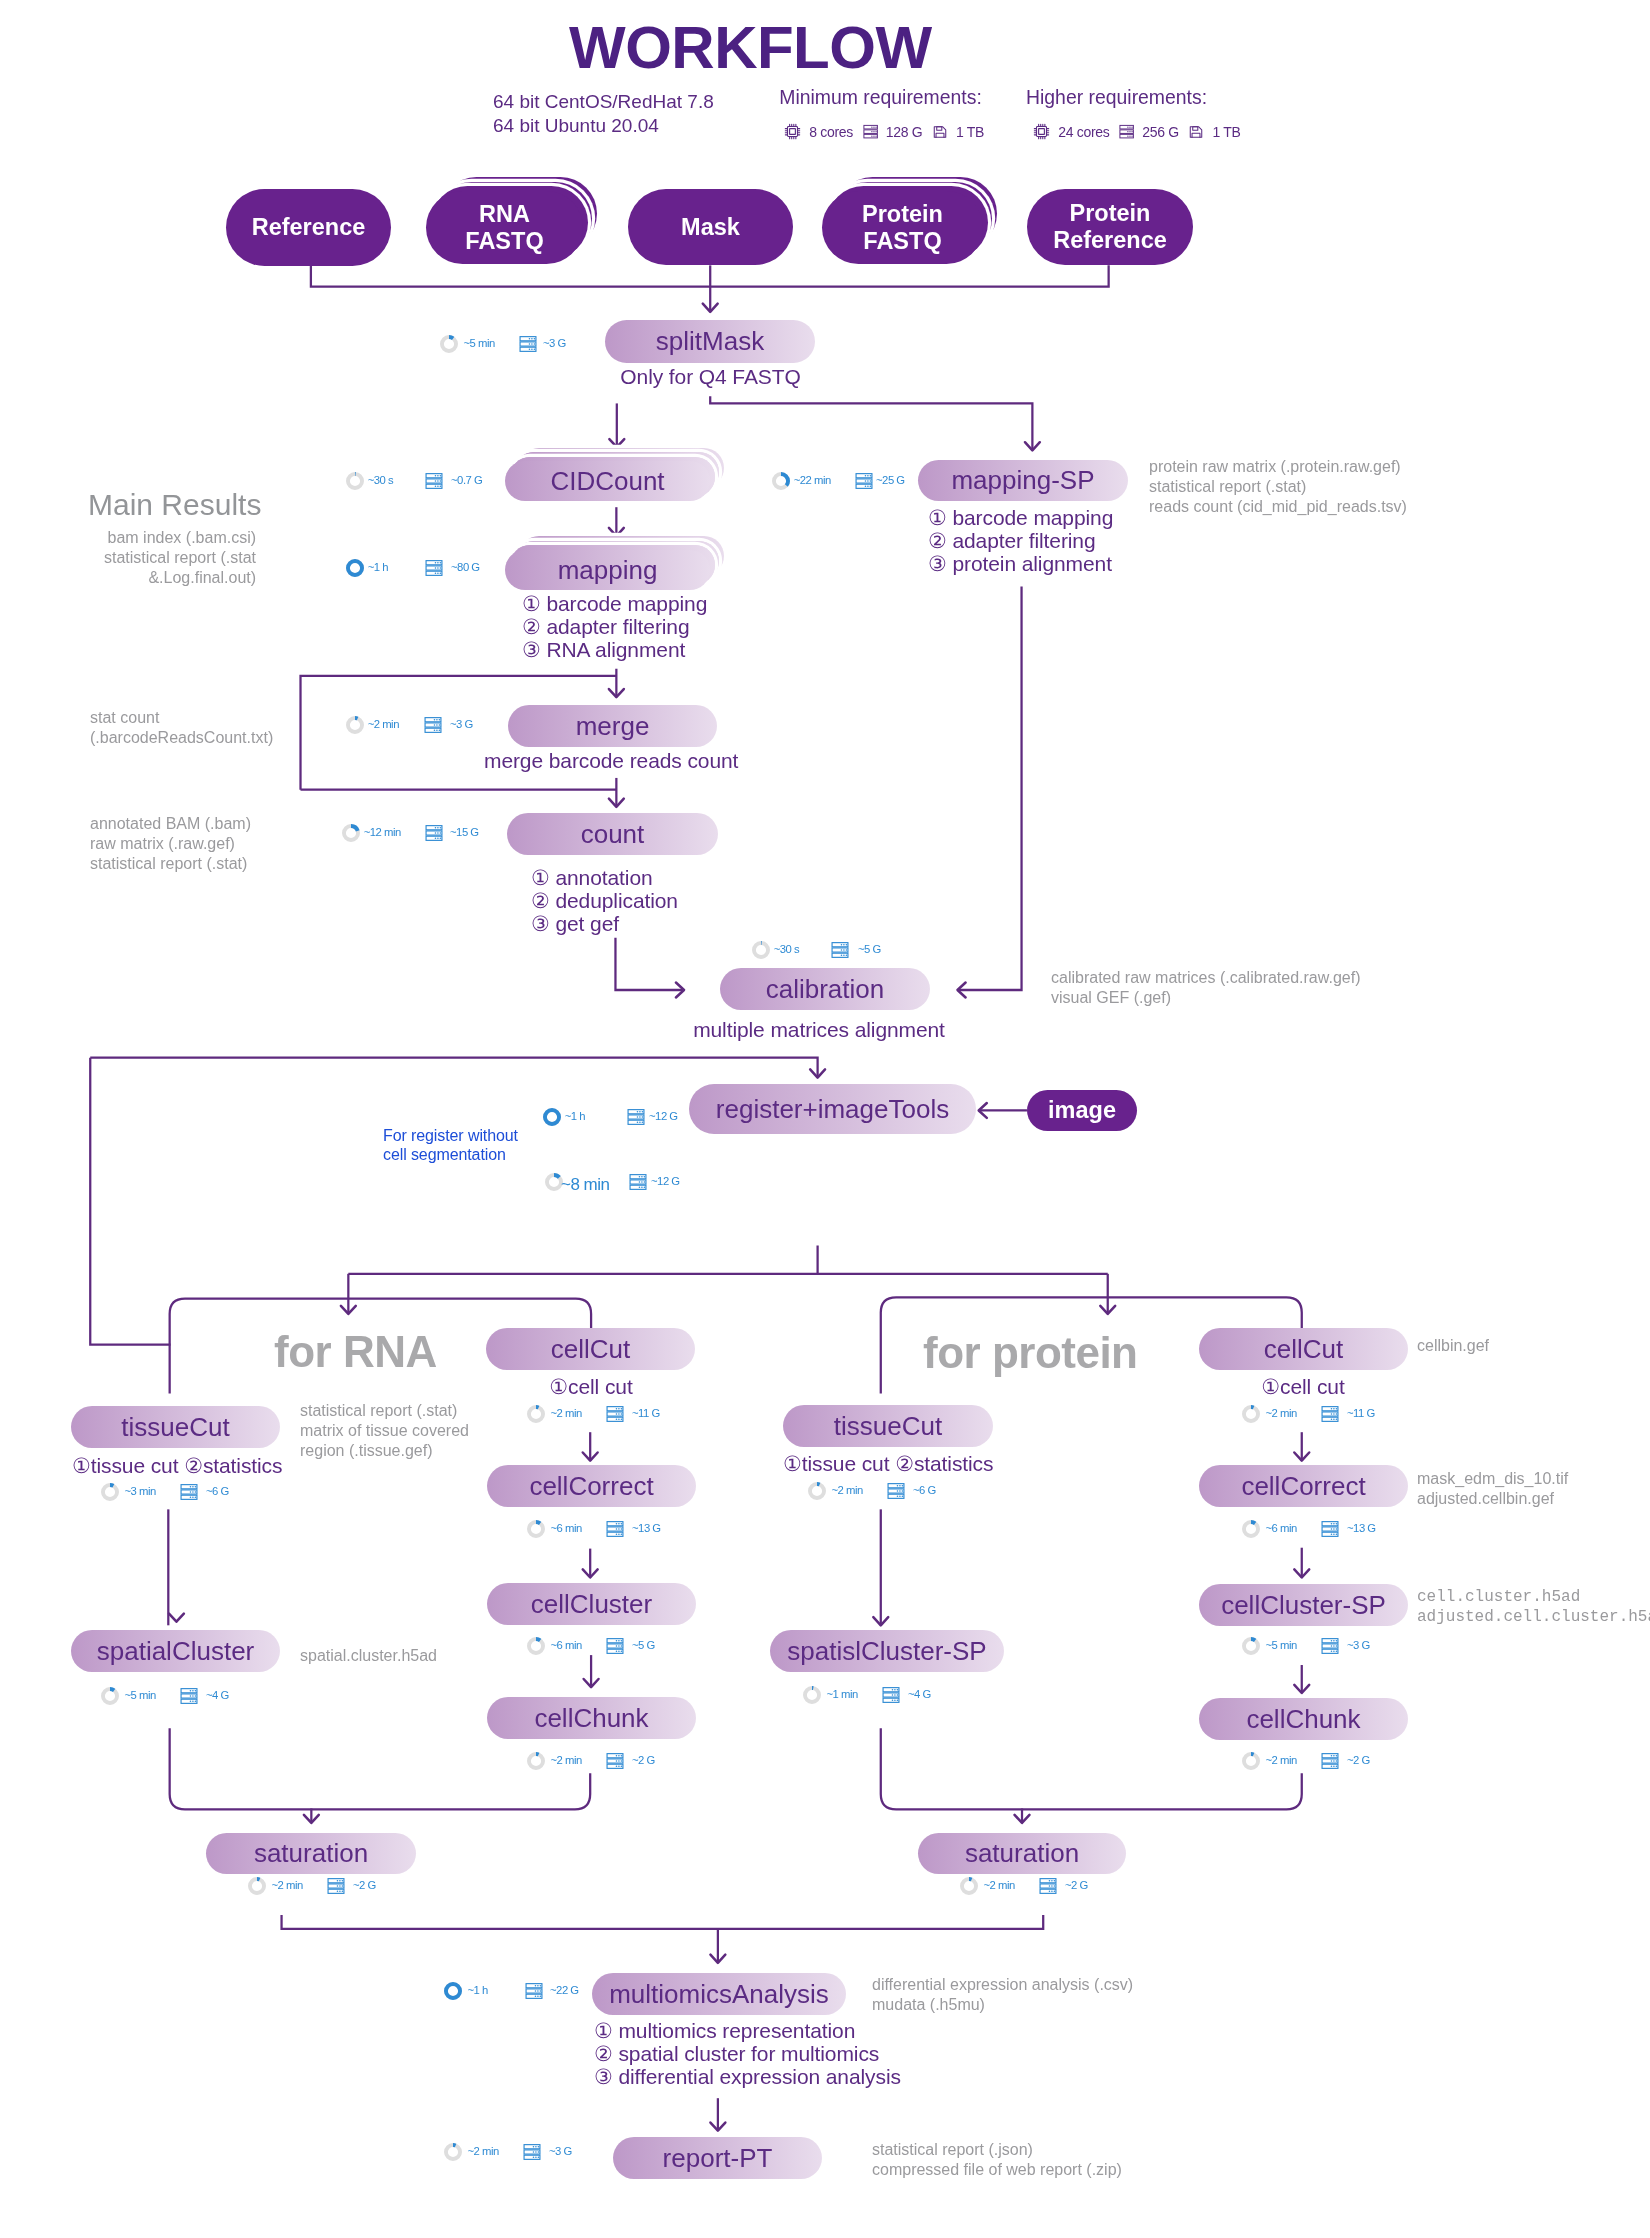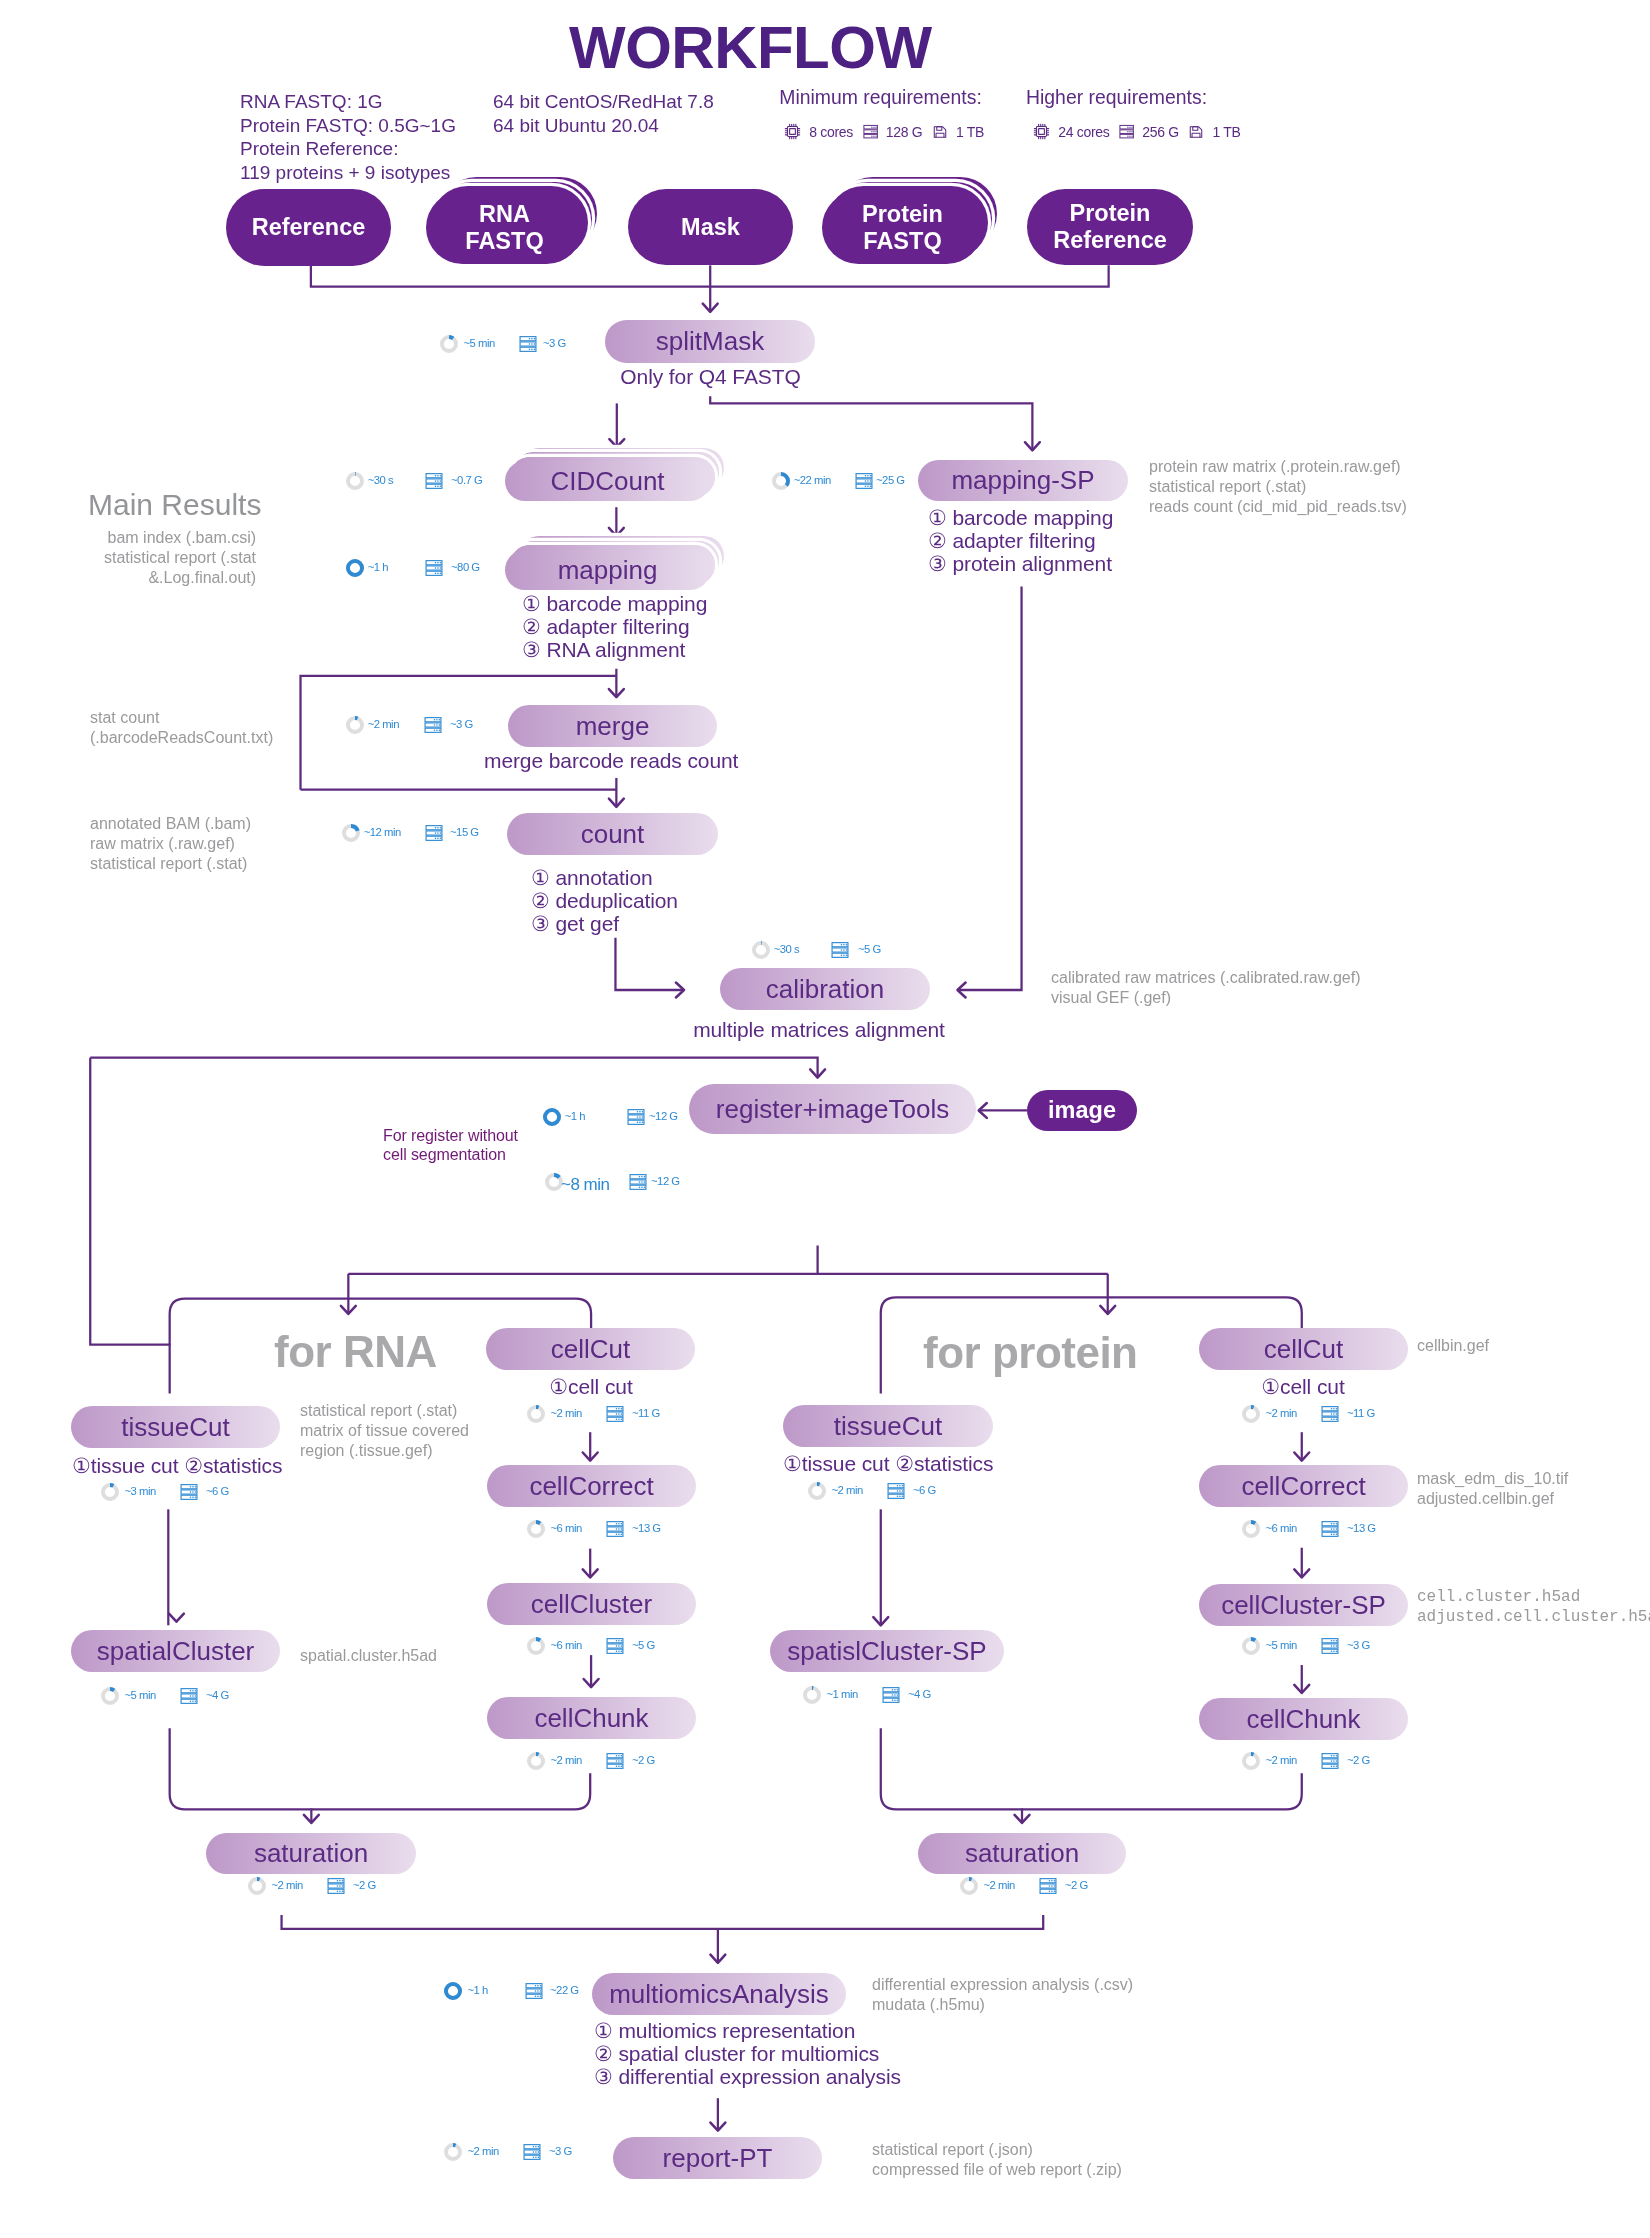--- a/index.html
+++ b/index.html
@@ -12,21 +12,21 @@
   
   .title{font-size:60px;font-weight:700;color:#4c2182;letter-spacing:-0.5px;line-height:1;}
   .meta{font-size:19px;color:#5b2b83;line-height:23.5px;font-weight:400;white-space:nowrap;}
   .reqhead{font-size:19.4px;color:#5b2b83;font-weight:400;line-height:1;white-space:nowrap;}
   .reqitem{font-size:14px;color:#5b2b83;font-weight:400;line-height:1;white-space:nowrap;letter-spacing:-0.3px;}
   .graybig{font-size:30px;color:#939598;font-weight:400;line-height:1;white-space:nowrap;}
   .graysm{font-size:16px;color:#9a9a9d;font-weight:400;line-height:20px;white-space:nowrap;}
   .sectionhead{font-size:44px;color:#a9a9ab;font-weight:700;line-height:1;white-space:nowrap;letter-spacing:-0.5px;}
   .caption{font-size:21px;color:#5b2b83;font-weight:400;line-height:1;white-space:nowrap;letter-spacing:-0.1px;}
   .steplist{font-size:21px;color:#5b2b83;font-weight:400;line-height:23px;white-space:nowrap;letter-spacing:-0.1px;}
-  .bluenote{font-size:16px;color:#701a75;line-height:19px;white-space:nowrap;letter-spacing:-0.1px;}
+  .bluenote{font-size:16px;color:#1d4ed8;line-height:19px;white-space:nowrap;letter-spacing:-0.1px;}
   .statval{font-size:11.3px;color:#2e8ad3;font-weight:400;line-height:1;white-space:nowrap;letter-spacing:-0.5px;}
 
   
   .pill{position:absolute;border-radius:451px;display:flex;align-items:center;
         justify-content:center;text-align:center;box-sizing:border-box;z-index:5;}
   .pill.dark{background:#68228d;color:#ffffff;font-weight:700;font-size:21.7px;}
   .pill.dark span{display:block;line-height:1.14;}
   .pill.grad{background:linear-gradient(90deg,#bd98c8 0%,#e9dded 100%);color:#5b2b83;
              font-weight:400;font-size:26px;}
   .stackbg{position:absolute;border-radius:451px;background:#68228d;
@@ -100,26 +100,20 @@
 <path d="M1935.5 3584 L1952 3602 L1968.5 3584"></path>
 <path d="M2868.5 3219 L2885 3237 L2901.5 3219"></path>
 <path d="M2868.5 3478 L2885 3496 L2901.5 3478"></path>
 <path d="M2868.5 3734 L2885 3752 L2901.5 3734"></path>
 <path d="M2248.5 4022 L2265 4040 L2281.5 4022"></path>
 <path d="M1574.5 4332 L1591 4350 L1607.5 4332"></path>
 <path d="M1574.5 4704 L1591 4722 L1607.5 4704"></path>
       </g>
     </svg>
 <div class="abs title" style="left:569px;top:18px;width:361px;text-align:center;">WORKFLOW</div>
-<div class="abs meta" style="left:240px;top:90px;text-align:left;">
-      <div>RNA FASTQ: 1G</div>
-      <div>Protein FASTQ: 0.5G~1G</div>
-      <div>Protein Reference:</div>
-      <div>119 proteins + 9 isotypes</div>
-    </div>
 <div class="abs meta" style="left:493px;top:90px;text-align:left;">
       <div>64 bit CentOS/RedHat 7.8</div>
       <div>64 bit Ubuntu 20.04</div>
     </div>
 <div class="abs" style="left:777px;top:88px;text-align:center;">
       <div class="reqhead">Minimum requirements:</div>
       <div style="display:flex;align-items:center;margin-top:16px;">
         <span style="width:7.2px"></span>
         <span class="ic">
           <svg width="17" height="17" viewBox="0 0 46 46">

